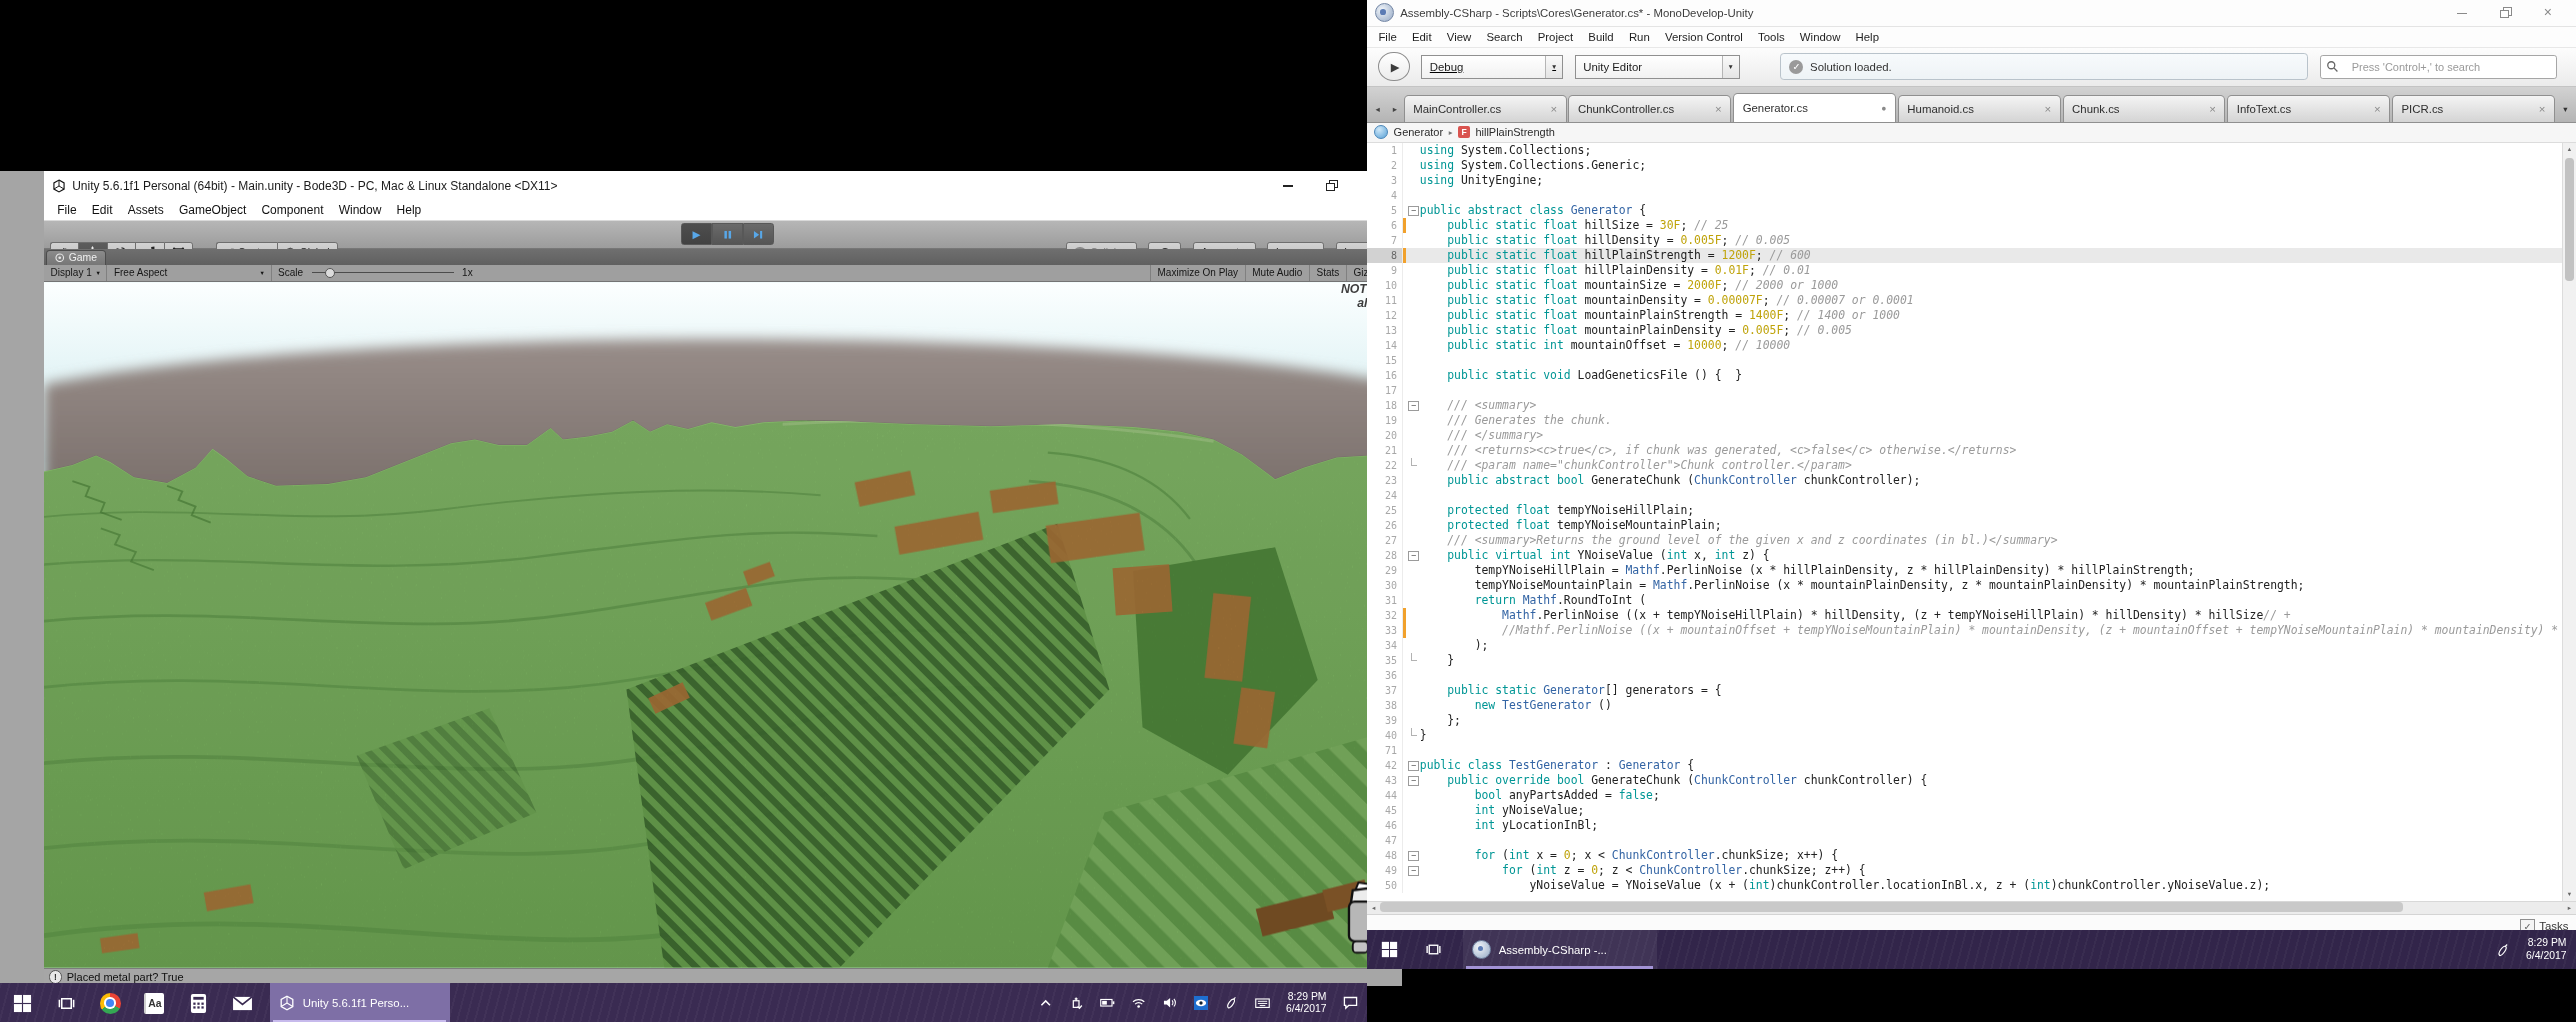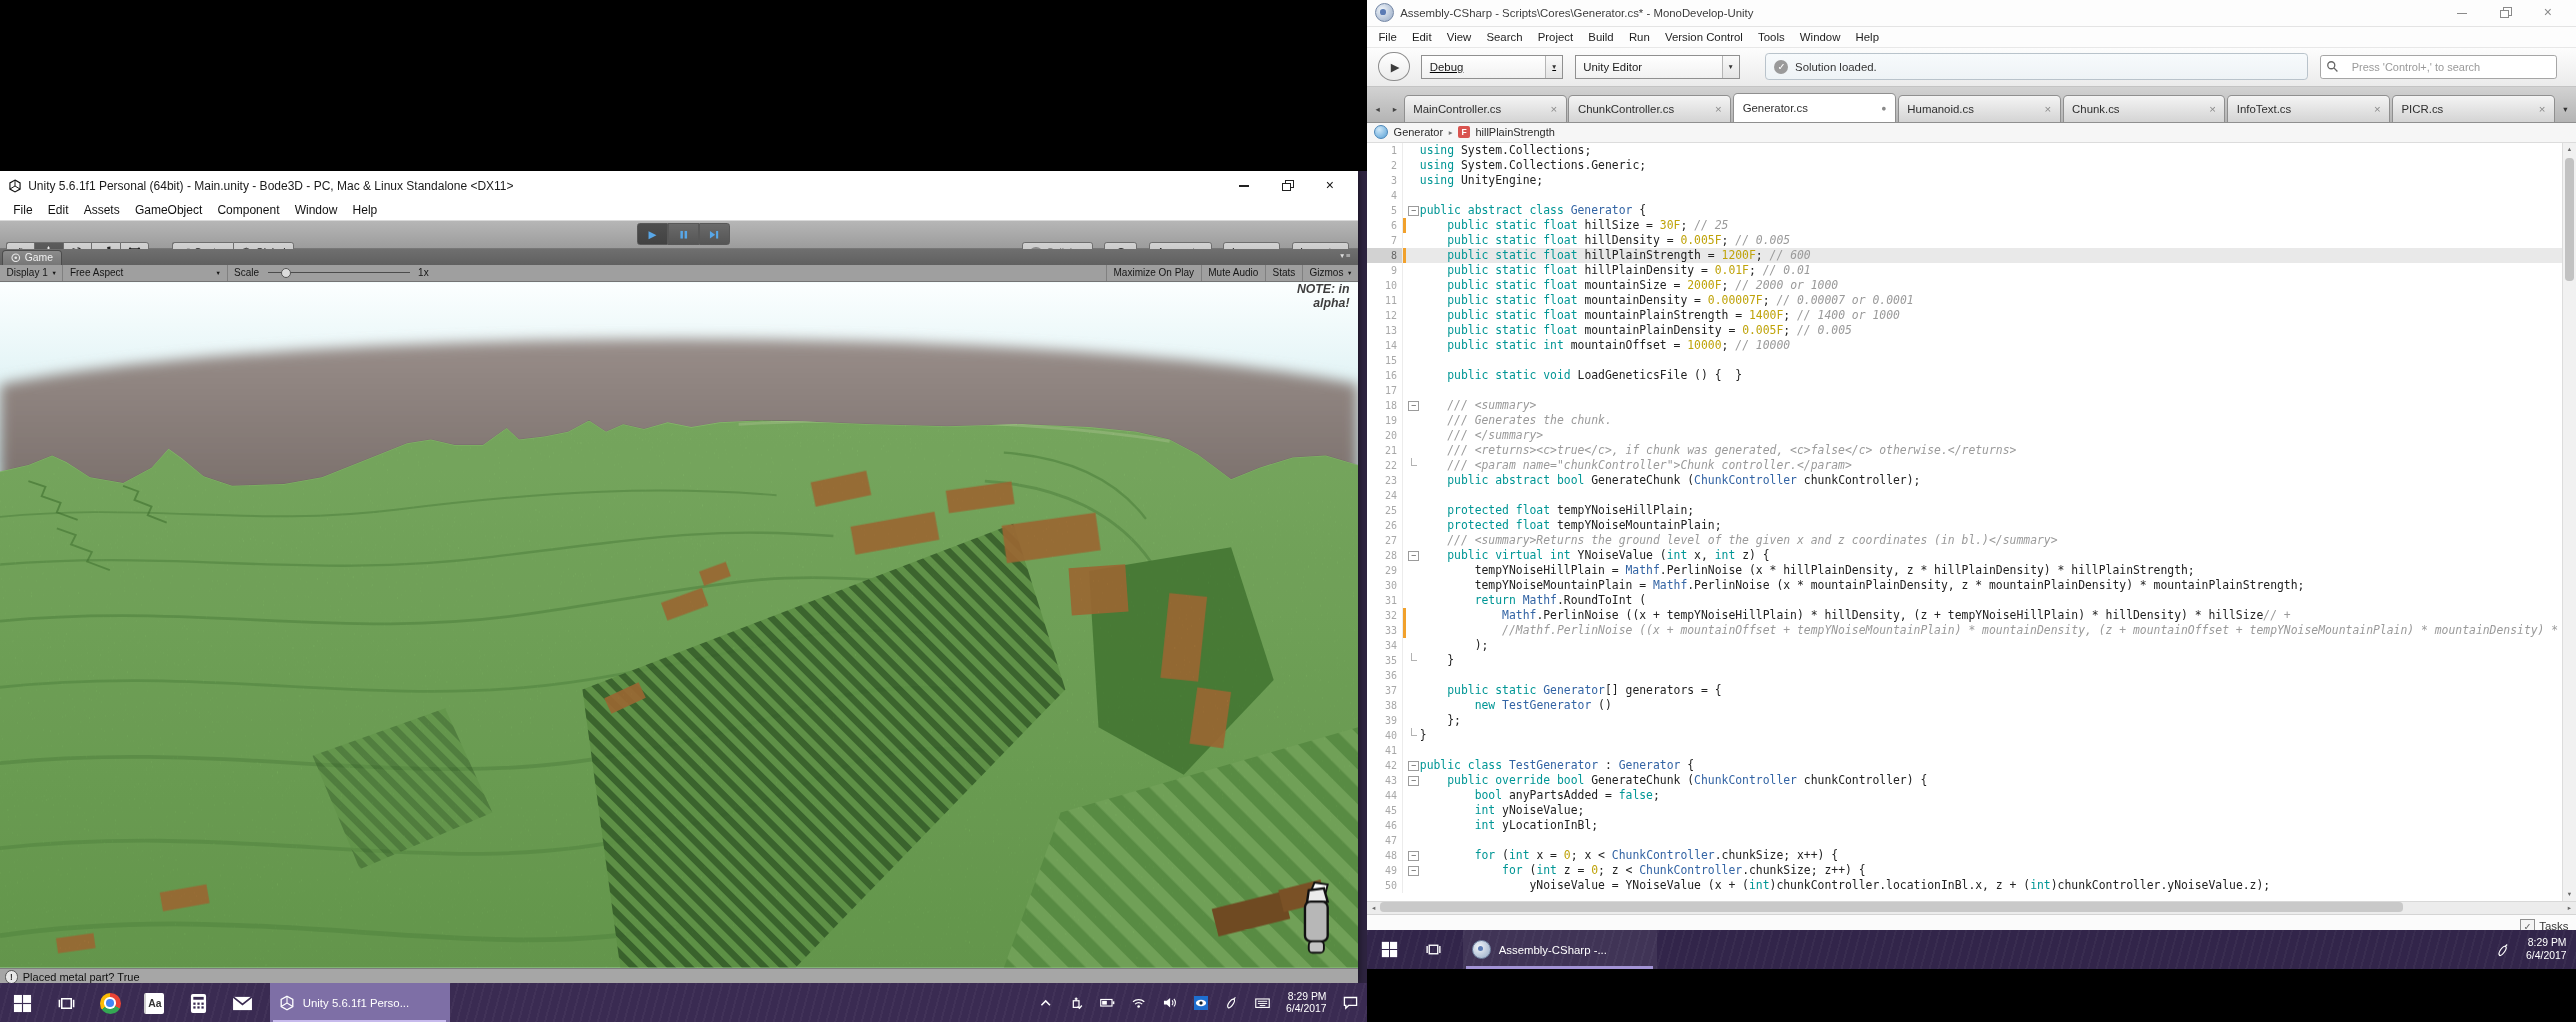--- a/index.html
+++ b/index.html
@@ -5,21 +5,21 @@
   html,body{margin:0;padding:0;background:#000;}
   #stage{position:relative;width:2576px;height:1023px;overflow:hidden;background:#000;
          font-family:"Liberation Sans",sans-serif;-webkit-font-smoothing:antialiased;}
   .abs{position:absolute;}
 
   
   #left-monitor{left:0;top:0;width:1367px;height:1023px;background:#000;}
   #wallpaper-strip{left:1358px;top:171px;width:8.5px;height:812px;background:#2e2440;}
 
   
-  #unity-window{left:0;top:171px;width:1358px;height:812px;background:#a5a5a5;box-shadow:0 0 7.6px rgba(0,0,0,.6);}
+  #unity-window{left:0;top:171px;width:1358px;height:812px;background:#a5a5a5;box-shadow:0 0 7.6px rgba(0,0,0,.6);padding-left:44px;}
   .u-titlebar{height:29px;background:#fff;display:flex;align-items:center;padding:0 7.6px;}
   .u-titlebar .title{font-size:12px;color:#1b1b1b;margin-left:6.6px;flex:1;white-space:nowrap;overflow:hidden;}
   .winbtns{display:flex;align-items:center;gap:32px;margin-right:13.3px;}
   .wb{width:11.4px;height:11.4px;position:relative;cursor:default;}
   .wb-min::after{content:"";position:absolute;left:0;top:5.7px;width:10.4px;height:1.5px;background:#222;}
   .wb-rest::before{content:"";position:absolute;left:2.8px;top:0;width:6.6px;height:6.6px;border:1.3px solid #222;background:#fff;}
   .wb-rest::after{content:"";position:absolute;left:0;top:2.8px;width:6.6px;height:6.6px;border:1.3px solid #222;background:#fff;}
   .wb-close{font-size:14px;line-height:11.4px;color:#111;}
   .u-menubar{height:20px;background:#fff;border-bottom:0.9px solid #d9d9d9;display:flex;align-items:center;padding-left:5.7px;}
   .u-menubar span{font-size:12px;color:#111;padding:0 7.6px;}
@@ -97,21 +97,21 @@
   .md-titlebar .wb-rest::before,.md-titlebar .wb-rest::after{border-color:#8a8a8a;}
   .md-menubar{height:20px;background:#fdfdfd;display:flex;align-items:center;padding-left:3.8px;}
   .md-menubar span{font-size:11.4px;color:#1e1e1e;padding:0 7.6px;}
   .md-toolbar{height:38px;background:linear-gradient(#fdfdfd,#ebebeb);border-top:0.9px solid #e8e8e8;border-bottom:0.9px solid #c4c4c4;
               display:flex;align-items:center;padding:0 11.4px;gap:11.4px;}
   .md-play{width:27.5px;height:27.5px;border-radius:50%;border:1.4px solid #8d8d8d;background:linear-gradient(#fff,#ececec);
            display:flex;align-items:center;justify-content:center;font-size:11.4px;color:#3c3c3c;padding-left:1.9px;}
   .combo{height:22px;background:linear-gradient(#fff,#f1f1f1);border:0.9px solid #909090;display:flex;align-items:center;}
   .combo .val{font-size:11.4px;color:#1c1c1c;padding:0 7.6px;flex:1;white-space:nowrap;}
   .combo .arr{width:16px;align-self:stretch;border-left:0.9px solid #b5b5b5;display:flex;align-items:center;justify-content:center;font-size:7.6px;color:#333;background:linear-gradient(#fafafa,#e4e4e4);}
-  .combo.c1{width:140px;text-decoration:underline;}.combo.c2{width:163px;margin-right:14px;}
+  .combo.c1{width:140px;text-decoration:underline;}.combo.c2{width:163px;margin-right:29px;}
   .sol-pill{flex:1;max-width:566px;height:25.6px;border:0.9px solid #b9c3cb;border-radius:3.8px;
             background:linear-gradient(#f7fafc,#eef3f6);display:flex;align-items:center;padding:0 8.5px;gap:6.6px;}
   .chk-circle{width:14px;height:14px;border-radius:50%;background:#9a9a9a;color:#fff;font-size:9.5px;display:flex;align-items:center;justify-content:center;flex:none;}
   .sol-pill .txt{font-size:11.4px;color:#333;}
   .md-search{margin-left:auto;width:224px;height:22px;border:0.9px solid #a6a6a6;border-radius:2.8px;background:#fff;
              display:flex;align-items:center;padding:0 5.7px;gap:13px;margin-right:7.6px;}
   .md-search .ph{font-size:11px;color:#9a9a9a;white-space:nowrap;}
   .md-tabbar{height:35px;background:linear-gradient(#d2d2d2,#b4b4b4);border-bottom:0.9px solid #8f8f8f;
              display:flex;align-items:flex-end;padding:0 1.9px;}
   .tabnav{width:19px;height:24.6px;display:flex;align-items:center;justify-content:center;font-size:8.5px;color:#444;}
@@ -670,21 +670,21 @@
             <div class="row"><div class="ln">31</div><div class="mk"></div><div class="fold"></div><div class="codetxt"><span class="s-p">        </span><span class="s-k">return</span><span class="s-p"> </span><span class="s-t">Mathf</span><span class="s-p">.RoundToInt (</span></div></div>
             <div class="row"><div class="ln">32</div><div class="mk on"></div><div class="fold"></div><div class="codetxt"><span class="s-p">            </span><span class="s-t">Mathf</span><span class="s-p">.PerlinNoise ((x + tempYNoiseHillPlain) * hillDensity, (z + tempYNoiseHillPlain) * hillDensity) * hillSize</span><span class="s-c">// +</span></div></div>
             <div class="row"><div class="ln">33</div><div class="mk on"></div><div class="fold"></div><div class="codetxt"><span class="s-p">            </span><span class="s-c">//Mathf.PerlinNoise ((x + mountainOffset + tempYNoiseMountainPlain) * mountainDensity, (z + mountainOffset + tempYNoiseMountainPlain) * mountainDensity) * mou</span></div></div>
             <div class="row"><div class="ln">34</div><div class="mk"></div><div class="fold"></div><div class="codetxt"><span class="s-p">        );</span></div></div>
             <div class="row"><div class="ln">35</div><div class="mk"></div><div class="fold end"></div><div class="codetxt"><span class="s-p">    }</span></div></div>
             <div class="row"><div class="ln">36</div><div class="mk"></div><div class="fold"></div><div class="codetxt"></div></div>
             <div class="row"><div class="ln">37</div><div class="mk"></div><div class="fold"></div><div class="codetxt"><span class="s-p">    </span><span class="s-k">public static</span><span class="s-t"> Generator</span><span class="s-p">[] generators = {</span></div></div>
             <div class="row"><div class="ln">38</div><div class="mk"></div><div class="fold"></div><div class="codetxt"><span class="s-p">        </span><span class="s-k">new</span><span class="s-t"> TestGenerator</span><span class="s-p"> ()</span></div></div>
             <div class="row"><div class="ln">39</div><div class="mk"></div><div class="fold"></div><div class="codetxt"><span class="s-p">    };</span></div></div>
             <div class="row"><div class="ln">40</div><div class="mk"></div><div class="fold end"></div><div class="codetxt"><span class="s-p">}</span></div></div>
-            <div class="row"><div class="ln">41</div><div class="mk"></div><div class="fold"></div><div class="codetxt"></div></div>
+            <div class="row"><div class="ln">71</div><div class="mk"></div><div class="fold"></div><div class="codetxt"></div></div>
             <div class="row"><div class="ln">42</div><div class="mk"></div><div class="fold"><span class="fbox">−</span></div><div class="codetxt"><span class="s-k">public class</span><span class="s-t"> TestGenerator</span><span class="s-p"> : </span><span class="s-t">Generator</span><span class="s-p"> {</span></div></div>
             <div class="row"><div class="ln">43</div><div class="mk"></div><div class="fold"><span class="fbox">−</span></div><div class="codetxt"><span class="s-p">    </span><span class="s-k">public override bool</span><span class="s-p"> GenerateChunk (</span><span class="s-t">ChunkController</span><span class="s-p"> chunkController) {</span></div></div>
             <div class="row"><div class="ln">44</div><div class="mk"></div><div class="fold"></div><div class="codetxt"><span class="s-p">        </span><span class="s-k">bool</span><span class="s-p"> anyPartsAdded = </span><span class="s-k">false</span><span class="s-p">;</span></div></div>
             <div class="row"><div class="ln">45</div><div class="mk"></div><div class="fold"></div><div class="codetxt"><span class="s-p">        </span><span class="s-k">int</span><span class="s-p"> yNoiseValue;</span></div></div>
             <div class="row"><div class="ln">46</div><div class="mk"></div><div class="fold"></div><div class="codetxt"><span class="s-p">        </span><span class="s-k">int</span><span class="s-p"> yLocationInBl;</span></div></div>
             <div class="row"><div class="ln">47</div><div class="mk"></div><div class="fold"></div><div class="codetxt"></div></div>
             <div class="row"><div class="ln">48</div><div class="mk"></div><div class="fold"><span class="fbox">−</span></div><div class="codetxt"><span class="s-p">        </span><span class="s-k">for</span><span class="s-p"> (</span><span class="s-k">int</span><span class="s-p"> x = </span><span class="s-n">0</span><span class="s-p">; x &lt; </span><span class="s-t">ChunkController</span><span class="s-p">.chunkSize; x++) {</span></div></div>
             <div class="row"><div class="ln">49</div><div class="mk"></div><div class="fold"><span class="fbox">−</span></div><div class="codetxt"><span class="s-p">            </span><span class="s-k">for</span><span class="s-p"> (</span><span class="s-k">int</span><span class="s-p"> z = </span><span class="s-n">0</span><span class="s-p">; z &lt; </span><span class="s-t">ChunkController</span><span class="s-p">.chunkSize; z++) {</span></div></div>
             <div class="row"><div class="ln">50</div><div class="mk"></div><div class="fold"></div><div class="codetxt"><span class="s-p">                yNoiseValue = YNoiseValue (x + (</span><span class="s-k">int</span><span class="s-p">)chunkController.locationInBl.x, z + (</span><span class="s-k">int</span><span class="s-p">)chunkController.yNoiseValue.z);</span></div></div>
           </div>

